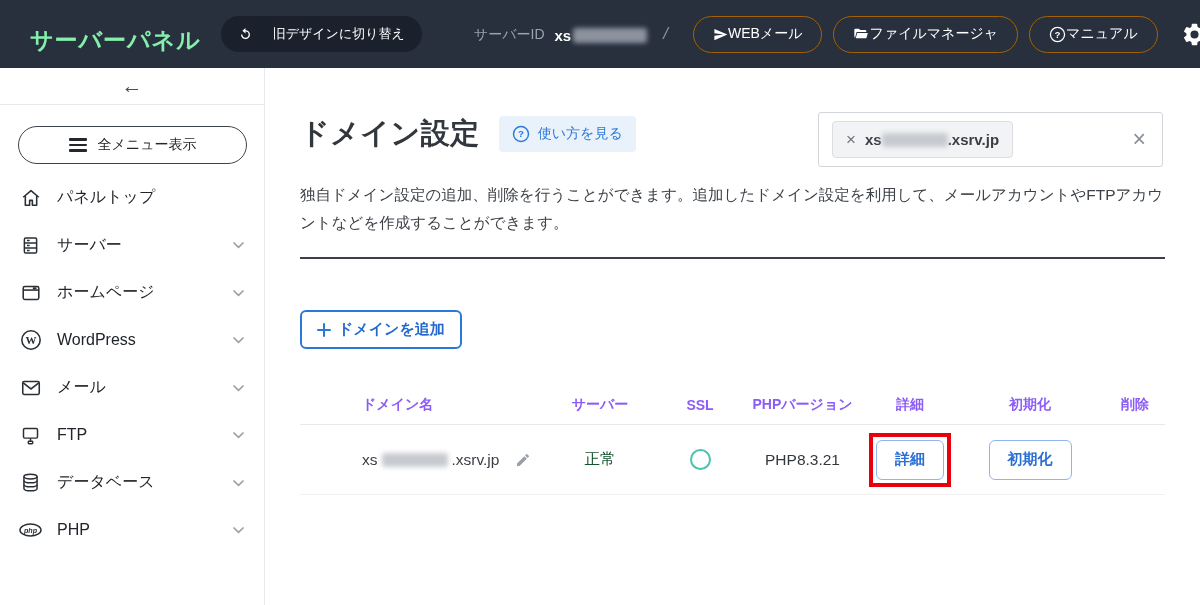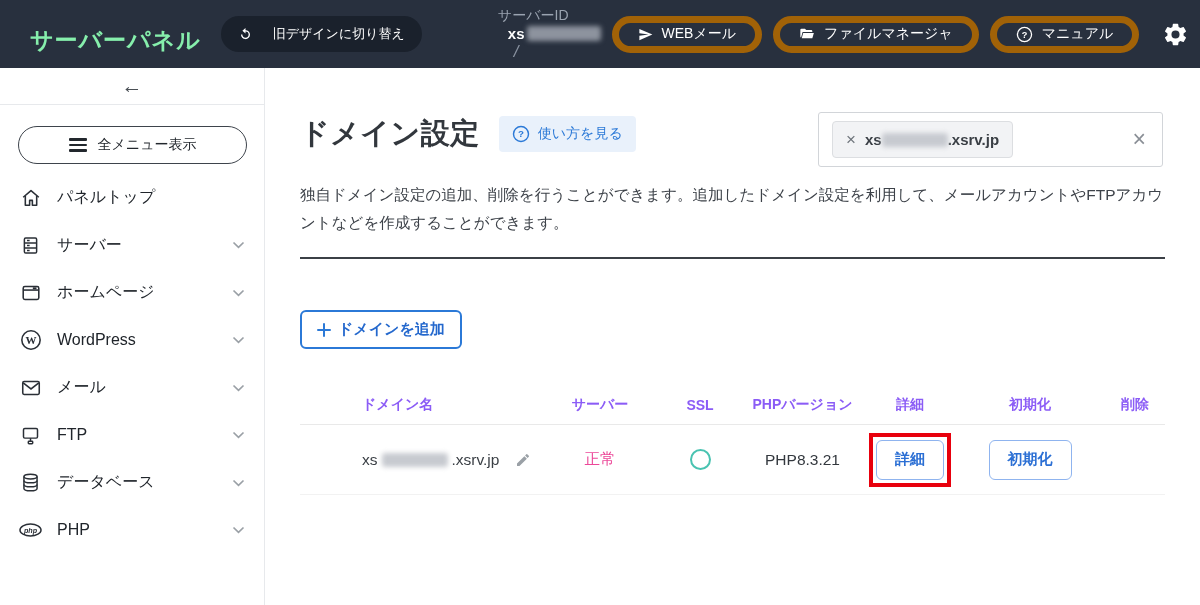--- a/index.html
+++ b/index.html
@@ -8,27 +8,27 @@
     width:1200px; height:605px; overflow:hidden; background:#fff;
     font-family:"Liberation Sans", sans-serif;
     -webkit-font-smoothing:antialiased;
   }
 
   
   .header { height:68px; background:#28303e; display:flex; align-items:center; padding:0 18px 0 30px; }
   .brand { color:#86efac; font-size:23px; font-weight:bold; letter-spacing:1px; white-space:nowrap;margin-top:12px; }
   .switch-btn { margin-left:20px; background:#1a212c; border:none; color:#fff; font-size:13px;
     padding:0 17px; height:36px; border-radius:18px; display:flex; align-items:center; gap:20px; cursor:pointer; white-space:nowrap;}
-  .server-id { margin-left:76px; display:flex; align-items:flex-start; color:#9aa3b0; font-size:14px; white-space:nowrap;flex-direction:column;}
+  .server-id { margin-left:52px; display:flex; align-items:flex-end; color:#9aa3b0; font-size:14px; white-space:nowrap;}
   .server-id .idval { color:#fff; font-size:15px; font-weight:bold; margin-left:10px; display:flex; align-items:center;}
   .redact { display:inline-block; border-radius:3px; filter:blur(2.5px); }
   .redact.dark { background:#8d939e; width:74px; height:15px; margin-left:2px;}
   .slash { color:#8a93a1; font-size:17px; margin:0 14px 0 16px; font-style:italic;}
-  .pill { border:7px solid #a16207; border-radius:19px; background:transparent; color:#fff; font-size:14px;
-    height:37px; padding:0 19px; display:flex; align-items:center; gap:9px; margin-left:11px; cursor:pointer; white-space:nowrap;}
+  .pill { border:1px solid #a16207; border-radius:19px; background:transparent; color:#fff; font-size:14px;
+    height:37px; padding:0 19px; display:flex; align-items:center; margin-left:11px; cursor:pointer; white-space:nowrap;}
   .gear-btn { margin-left:17px; background:none; border:none; cursor:pointer; display:flex; align-items:center;}
 
   
   .layout { display:flex; height:537px; }
 
   
   .sidebar { width:265px; flex:0 0 265px; border-right:1px solid #e7e9ec; background:#fff; }
   .sb-top { height:37px; display:flex; align-items:center; justify-content:center;
     border-bottom:1px solid #e7e9ec; color:#4a4f55; font-size:21px; cursor:pointer; }
   .menu-toggle { margin:21px 18px 10px; width:229px; height:38px; border:1.6px solid #3e444c; border-radius:20px;
@@ -63,21 +63,21 @@
 
   .table { width:865px; margin-top:36px; }
   .thead, .trow { display:grid; grid-template-columns:240px 120px 80px 125px 90px 150px 60px; align-items:center; }
   .thead { height:40px; border-bottom:1px solid #e9e9e9; }
   .th { font-size:14px; font-weight:bold; color:#8b5cf6; text-align:center; }
   .th.first { text-align:left; padding-left:62px; }
   .trow { height:70px; border-bottom:1px solid #f2f2f2; }
   .td { display:flex; justify-content:center; align-items:center; font-size:15.5px; color:#33383e; }
   .td.domain { justify-content:flex-start; padding-left:62px; gap:4px; color:#3a3f45;}
   .edit-btn { background:none; border:none; cursor:pointer; margin-left:6px; display:flex; align-items:center;}
-  .status { color:#ec4899; }
+  .status { color:#14532d; }
   .ssl-circle { width:21px; height:21px; border:2px solid #49c3b1; border-radius:50%; }
   .btn-outline { border:1.5px solid #8fb4ef; color:#2b6fd4; background:#fff; border-radius:6px;
     font-size:15px; font-weight:bold; height:40px; padding:0 18px; cursor:pointer; white-space:nowrap;}
   .red-box { border:4px solid #e8000d; padding:3px; display:inline-flex; background:#fff;}
 </style>
 </head>
 <body>
 
 <div class="header">
   <div class="brand">サーバーパネル</div>

